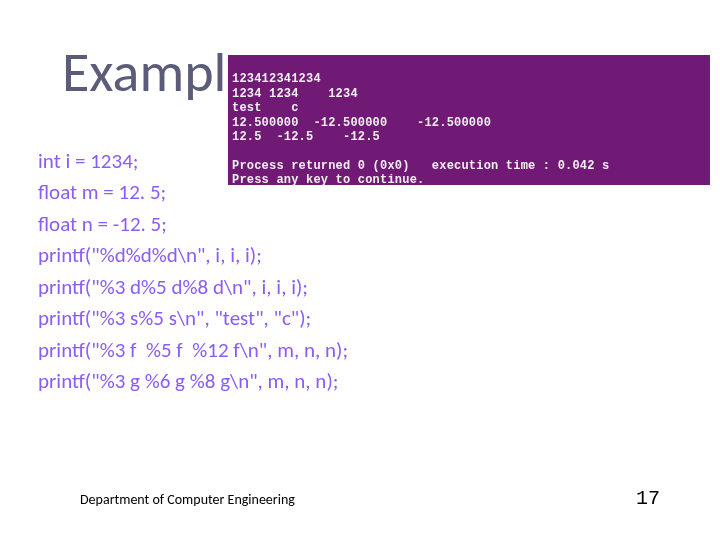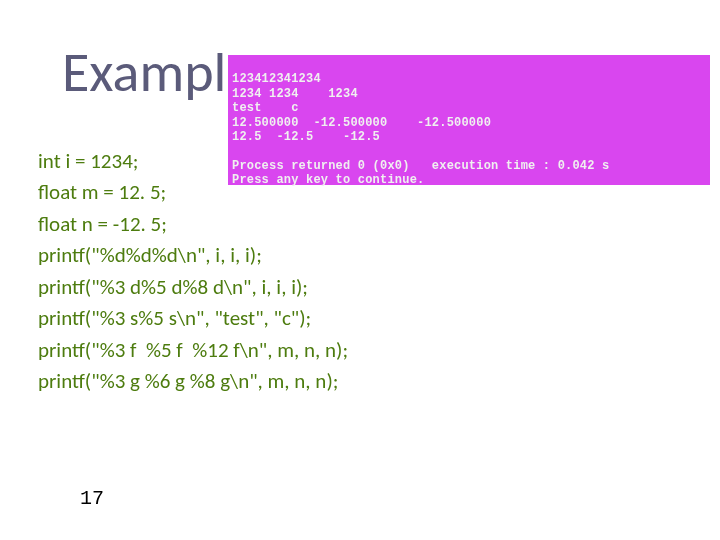--- a/index.html
+++ b/index.html
@@ -18,31 +18,31 @@
     font-size: 56px;
     color: #5b5b7a;
     font-weight: 400;
   }
   .codeblock {
     position: absolute;
     left: 38px;
     top: 114px;
     font-size: 21px;
     line-height: 1.5;
-    color: #4d7c0f;
+    color: #8b5cf6;
     font-family: Calibri, Arial, sans-serif;
     white-space: pre;
   }
   .console {
     position: absolute;
     left: 228px;
     top: 55px;
     width: 482px;
     height: 130px;
-    background: #d946ef;
+    background: #701a75;
     color: #f0f0f0;
     font-family: "Courier New", monospace;
     font-size: 12px;
     line-height: 1.2;
     padding: 3px 4px;
     white-space: pre;
     font-weight: bold;
     letter-spacing: 0.2px;
   }
   .footer {
@@ -82,14 +82,15 @@
 <span>float m = 12. 5;</span>
 <span>float n = -12. 5;</span>
 <span>printf("%d%d%d\n", i, i, i);</span>
 <span>printf("%3 d%5 d%8 d\n", i, i, i);</span>
 <span>printf("%3 s%5 s\n", "test", "c");</span>
 <span>printf("%3 f  %5 f  %12 f\n", m, n, n);</span>
 <span>printf("%3 g %6 g %8 g\n", m, n, n);</span>
 </div>
 
 <div class="footer">
+  <span class="dept">Department of Computer Engineering</span>
   <span class="page">17</span>
 </div>
 
 </body></html>

